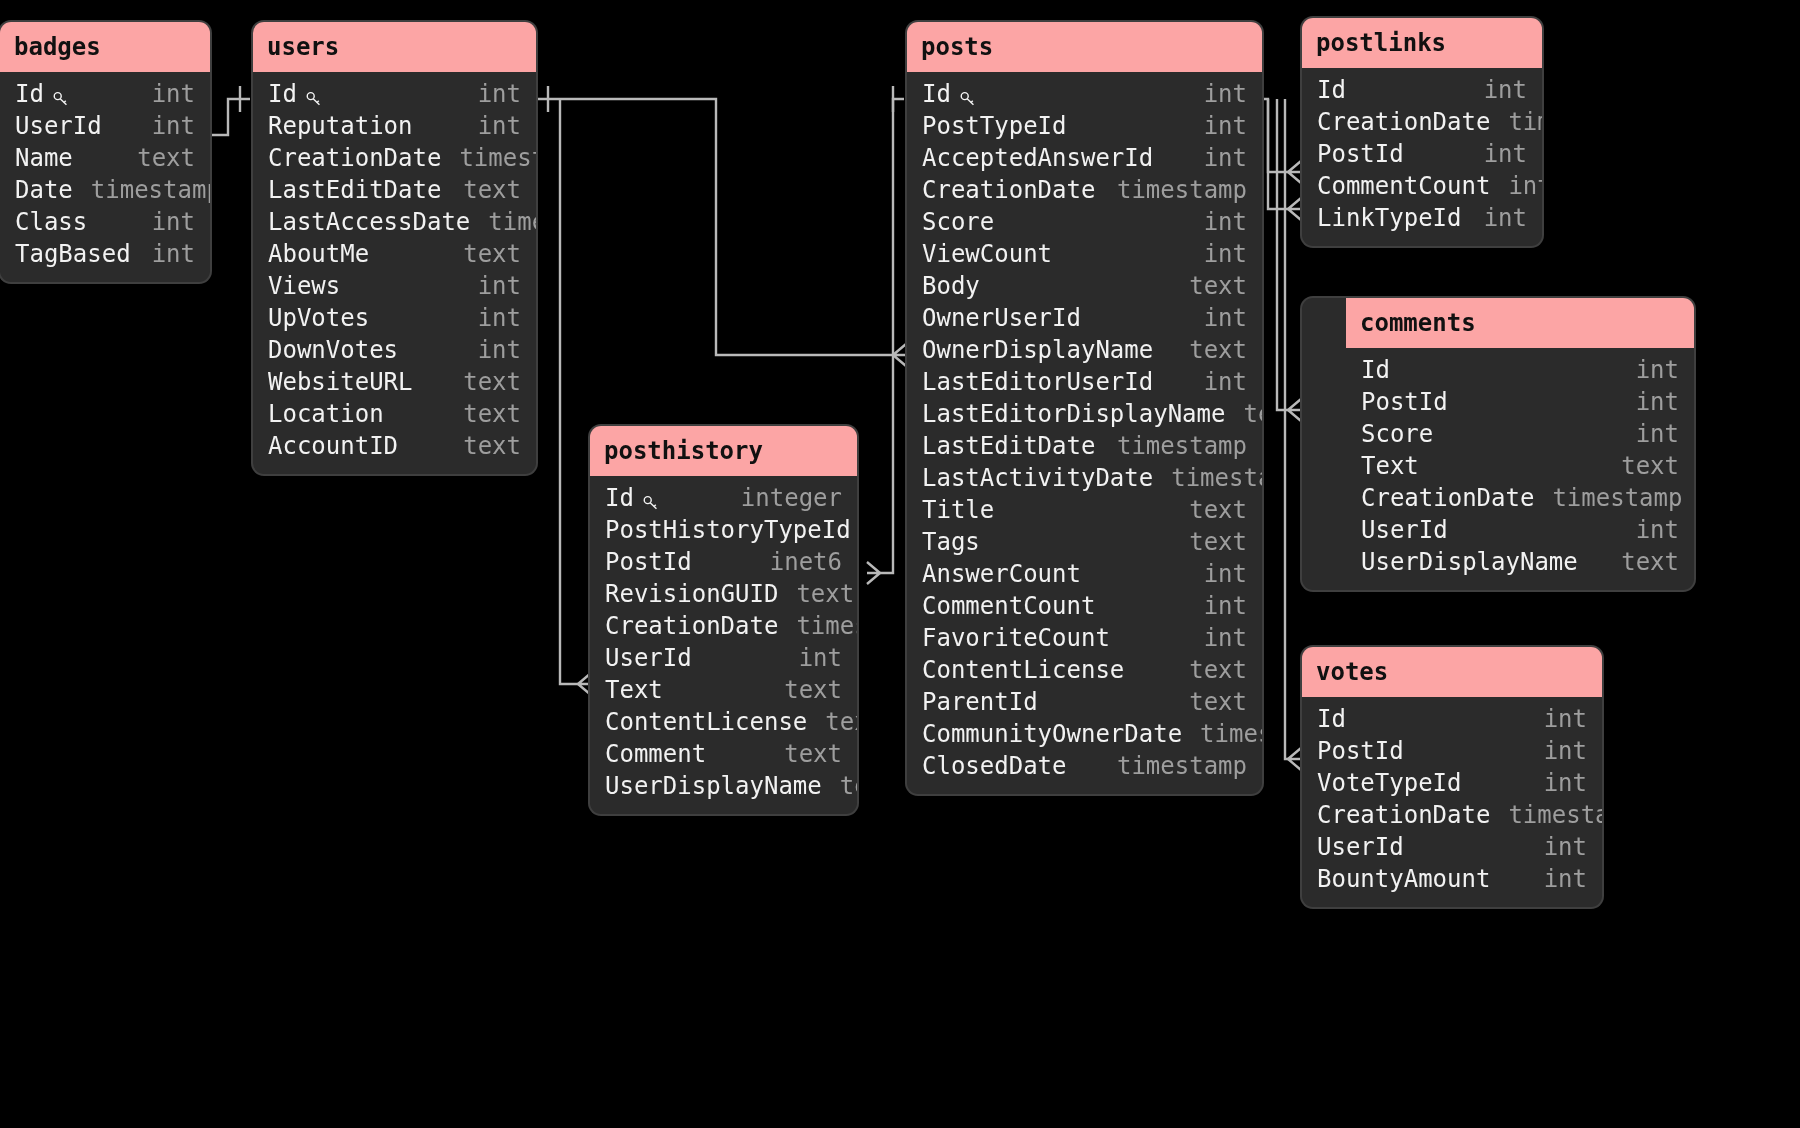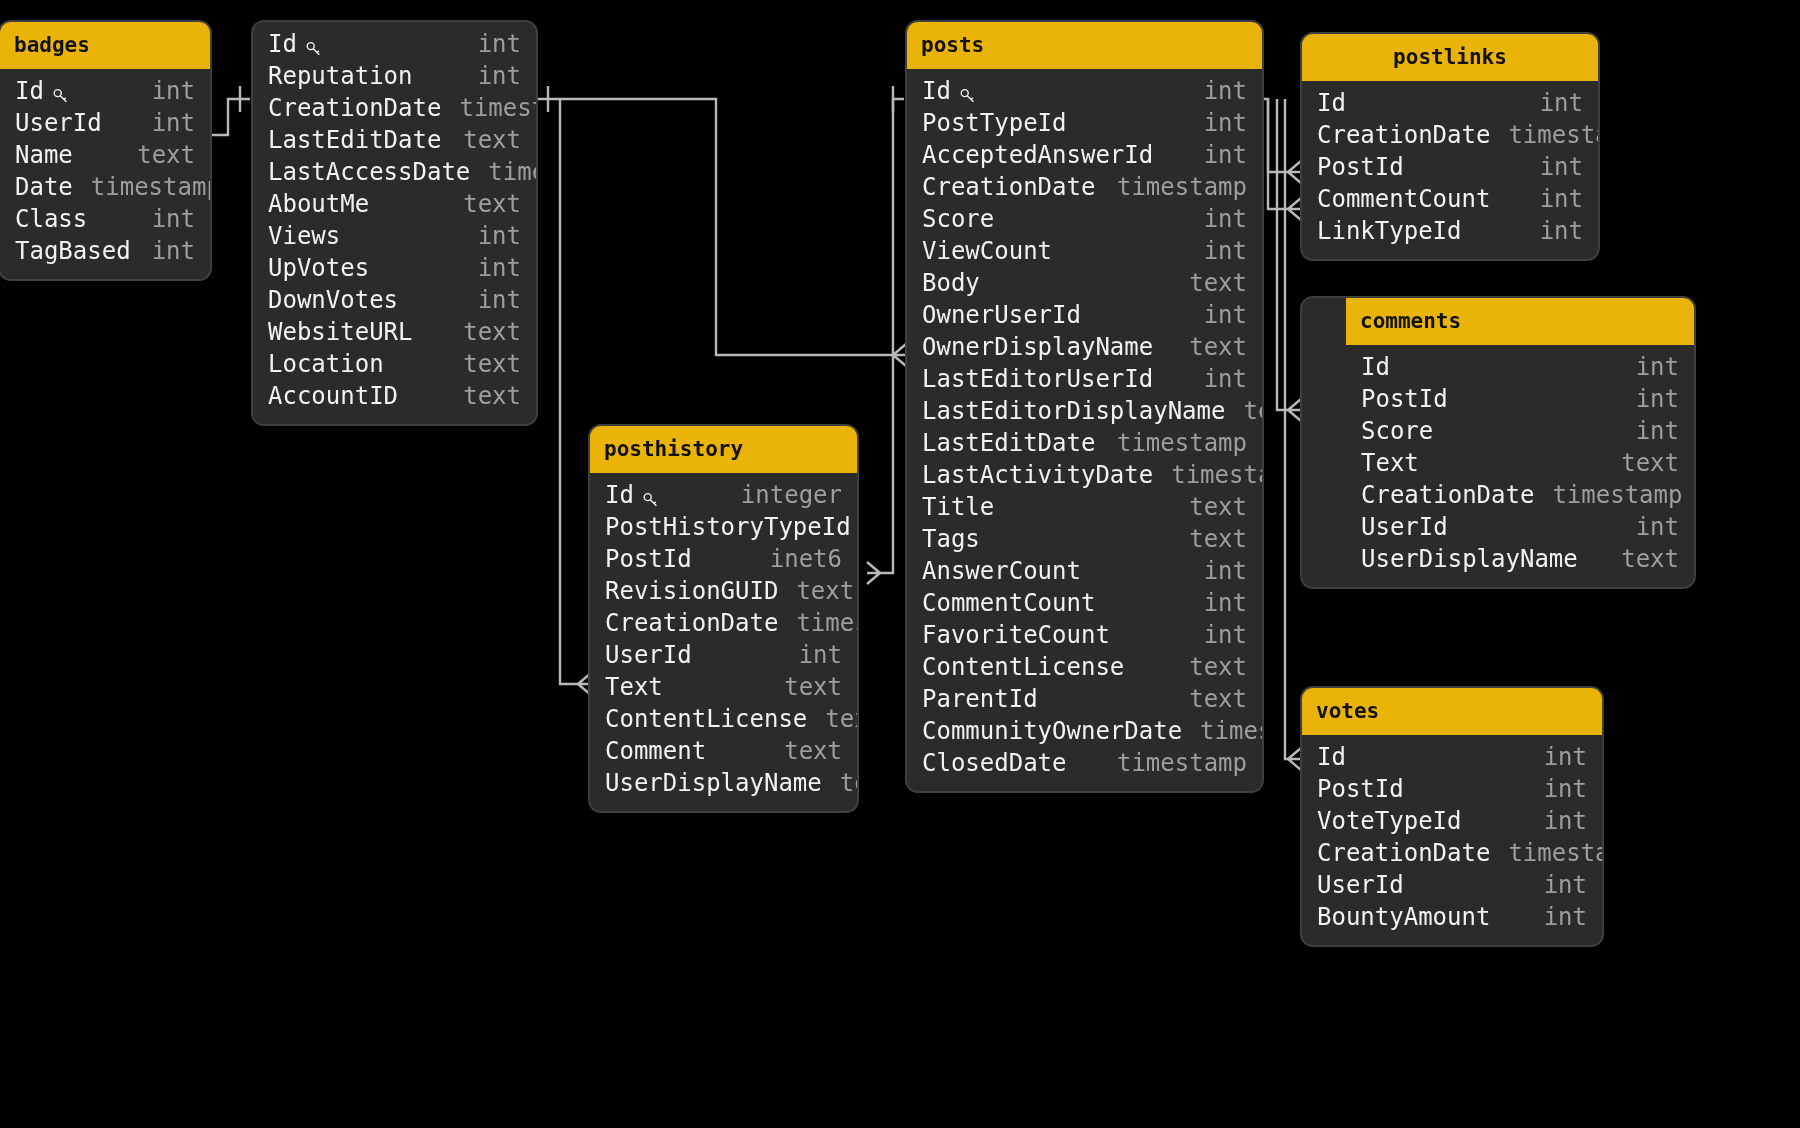--- a/index.html
+++ b/index.html
@@ -3,21 +3,21 @@
 <meta charset="utf-8">
 <style>
   html,body{margin:0;padding:0;background:#000;}
   body{width:1800px;height:1128px;position:relative;overflow:hidden;
        font-family:"DejaVu Sans Mono","Liberation Mono",monospace;}
   #canvas{position:absolute;inset:0;}
   svg.links{position:absolute;left:0;top:0;width:1800px;height:1128px;overflow:visible;}
   svg.links path,svg.links line{fill:none;stroke:#b9b9b9;stroke-width:2.4;}
   .table-card{position:absolute;background:#2b2b2b;border-radius:11px;
      box-shadow:0 0 0 2px #3f3f3f;overflow:hidden;}
-  .table-head{background:#eab308;color:#111;font-weight:bold;font-size:21px;
+  .table-head{background:#fca5a5;color:#111;font-weight:bold;font-size:24px;
      padding:13px 14px 13px 14px;line-height:1;letter-spacing:0px;}
   .rows{padding:6px 0 12px 0;border-radius:18px;}
   .row{display:flex;align-items:center;justify-content:space-between;
      padding:5px 15px 5px 15px;height:32px;box-sizing:border-box;}
   .cname{color:#f2f2f2;font-size:24px;white-space:nowrap;display:flex;align-items:center;gap:7px;}
   .ctype{color:#9e9e9e;font-size:24px;white-space:nowrap;padding-left:18px;}
   .keyicon{display:inline-block;width:19px;height:19px;position:relative;top:1px;}
 </style>
 </head>
 <body>
@@ -111,20 +111,21 @@
           </div>
           <div class="row">
             <div class="cname">
               <span>TagBased</span>
             </div>
             <div class="ctype">int</div>
           </div>
         </div>
       </div>
       <div class="table-card" style="left: 253px; top: 22px; width: 283px;">
+        <div class="table-head">users</div>
         <div class="rows">
           <div class="row">
             <div class="cname">
               <span>Id</span>
               <span class="keyicon"><svg viewBox="0 0 24 24" width="19" height="19" fill="none" stroke="#f2f2f2" stroke-width="1.8">
                   <circle cx="8.5" cy="9" r="4.4"></circle>
                   <path d="M11.6 12.2 L19.5 19.8"></path>
                   <path d="M16.4 16.9 L18.6 14.7"></path>
                 </svg></span>
             </div>
@@ -403,21 +404,21 @@
             <div class="ctype">timestamp</div>
           </div>
           <div class="row">
             <div class="cname">
               <span>ClosedDate</span>
             </div>
             <div class="ctype">timestamp</div>
           </div>
         </div>
       </div>
-      <div class="table-card" style="left: 1302px; top: 34px; width: 296px; text-align: center;">
+      <div class="table-card" style="left: 1302px; top: 18px; width: 240px;">
         <div class="table-head">postlinks</div>
         <div class="rows">
           <div class="row">
             <div class="cname">
               <span>Id</span>
             </div>
             <div class="ctype">int</div>
           </div>
           <div class="row">
             <div class="cname">
@@ -485,21 +486,21 @@
             <div class="ctype">int</div>
           </div>
           <div class="row">
             <div class="cname">
               <span>UserDisplayName</span>
             </div>
             <div class="ctype">text</div>
           </div>
         </div>
       </div>
-      <div class="table-card" style="left: 1302px; top: 647px; width: 300px; margin-top: 41px;">
+      <div class="table-card" style="left: 1302px; top: 647px; width: 300px;">
         <div class="table-head">votes</div>
         <div class="rows">
           <div class="row">
             <div class="cname">
               <span>Id</span>
             </div>
             <div class="ctype">int</div>
           </div>
           <div class="row">
             <div class="cname">

